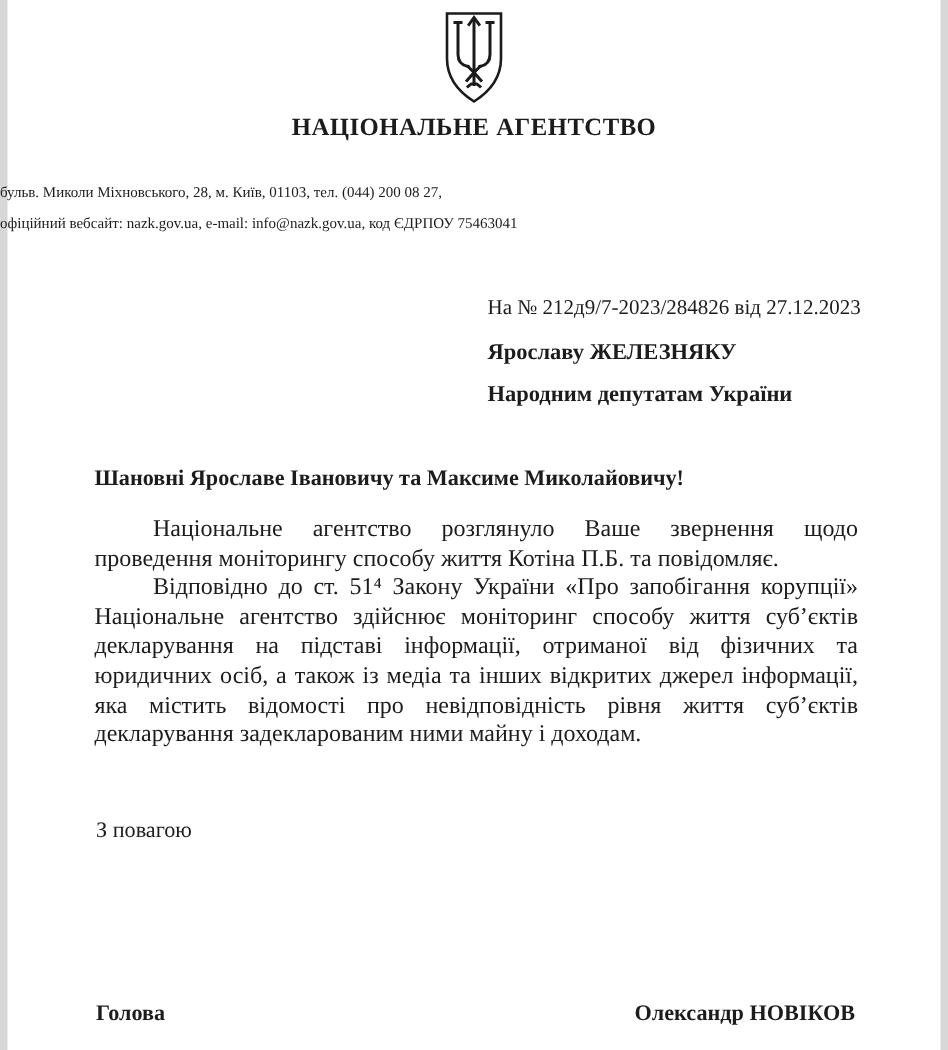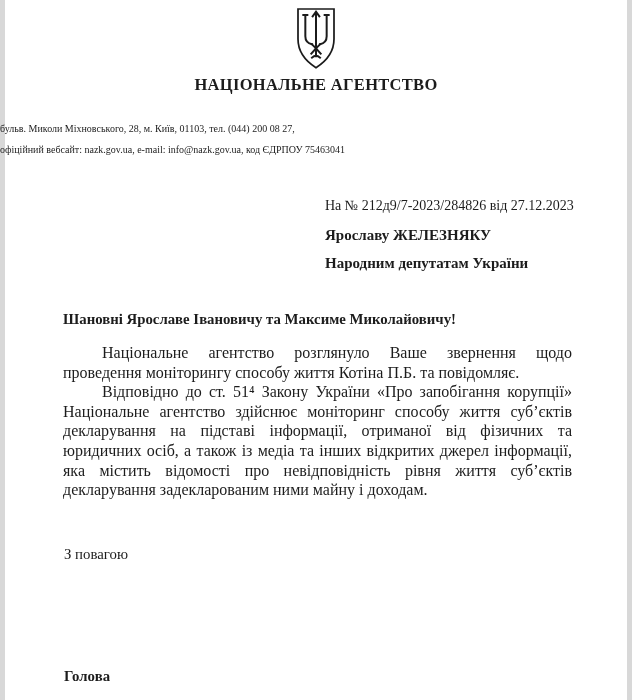--- a/index.html
+++ b/index.html
@@ -115,13 +115,14 @@
 
 <div class="body-text">
   <p>Національне агентство розглянуло Ваше звернення щодо проведення моніторингу способу життя Котіна П.Б. та повідомляє.</p>
   <p>Відповідно до ст. 51⁴ Закону України «Про запобігання корупції» Національне агентство здійснює моніторинг способу життя суб’єктів декларування на підставі інформації, отриманої від фізичних та юридичних осіб, а також із медіа та інших відкритих джерел інформації, яка містить відомості про невідповідність рівня життя суб’єктів декларування задекларованим ними майну і доходам.</p>
 </div>
 
 <div class="closing">З повагою</div>
 
 <div class="signature-row">
   <span>Голова</span>
+  <span>Олександр НОВІКОВ</span>
 </div>
 
 </body></html>

